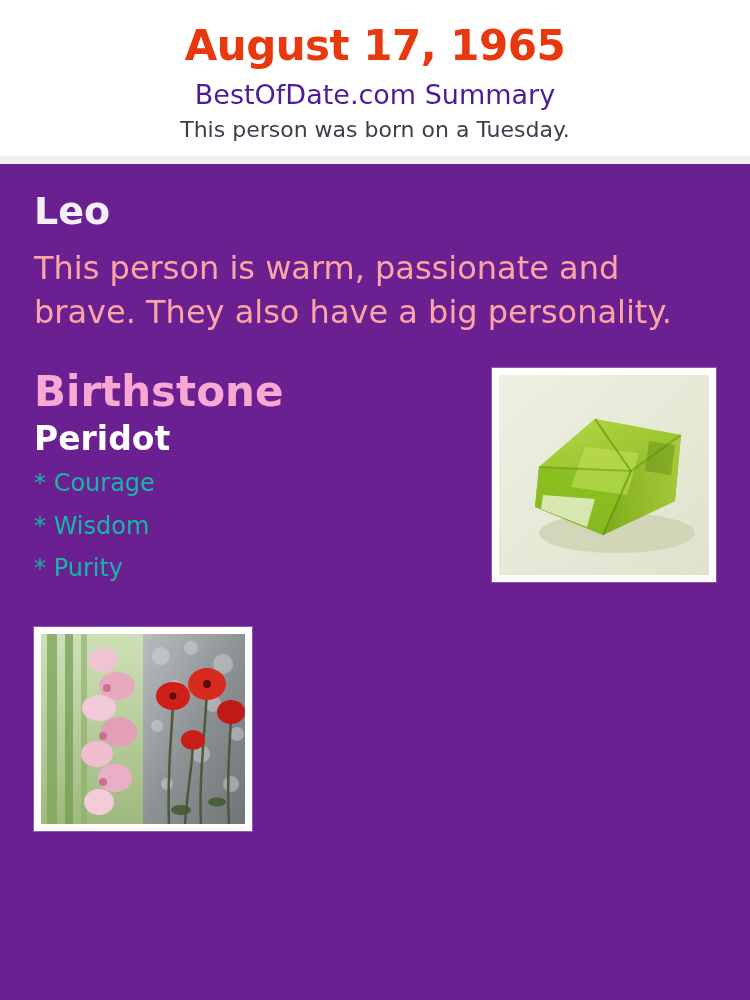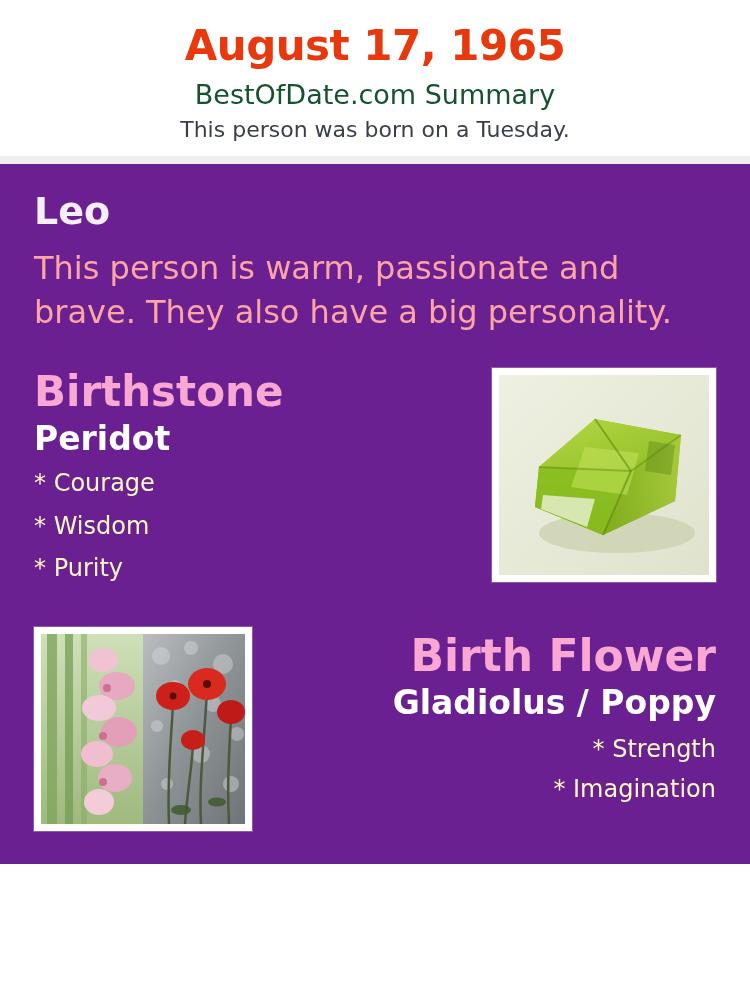--- a/index.html
+++ b/index.html
@@ -8,42 +8,42 @@
   }
   body {
     width: 750px;
     height: 1000px;
     overflow: hidden;
     background: #ffffff;
     font-family: "DejaVu Sans", sans-serif;
   }
   .page {
     width: 750px;
-    height: 864px;
+    height: 1000px;
     position: relative;
     display: flex;
     flex-direction: column;
   }
   
   .header {
     background: #ffffff;
     padding: 24px 20px 14px 20px;
     text-align: center;
     box-sizing: border-box;
   }
   .header-date {
     color: #e8380d;
     font-size: 42px;
     font-weight: bold;
     line-height: 1.05;
     letter-spacing: -0.5px;
     margin: 0 0 12px 0;
   }
   .header-site {
-    color: #14532d;
+    color: #4c1d95;
     font-size: 27px;
     font-weight: normal;
     line-height: 1.1;
     margin: 0 0 8px 0;
   }
   .header-note {
     color: #3a3f4b;
     font-size: 22px;
     line-height: 1.1;
     margin: 0;
@@ -98,21 +98,21 @@
     font-size: 33px;
     line-height: 1.15;
     margin: 0 0 12px 0;
     color: #ffffff;
     font-weight: bold;
   }
   .trait {
     font-size: 24px;
     line-height: 1.1;
     margin: 0 0 16px 0;
-    color: #fef9c3;
+    color: #14b8a6;
   }
   .photo-frame {
     background: #ffffff;
     padding: 7px;
     box-sizing: border-box;
     box-shadow: 0 0 0 1px rgba(255,255,255,0.25);
   }
   .stone-photo {
     width: 210px;
     height: 200px;
@@ -265,22 +265,16 @@
             <ellipse cx="152" cy="106" rx="12" ry="10" fill="#c71e1a"></ellipse>
             <circle cx="166" cy="50" r="4" fill="#5a0c08"></circle>
             <circle cx="132" cy="62" r="3.5" fill="#5a0c08"></circle>
           </g>
           <g fill="#3f5a2e" opacity="0.85">
             <ellipse cx="140" cy="176" rx="10" ry="5"></ellipse>
             <ellipse cx="176" cy="168" rx="9" ry="4.5"></ellipse>
           </g>
         </svg>
       </div>
-      <div class="flower-text">
-        <div class="section-title">Birth Flower</div>
-        <div class="section-sub">Gladiolus / Poppy</div>
-        <div class="trait">* Strength</div>
-        <div class="trait">* Imagination</div>
-      </div>
     </div>
 
   </div>
 </div>
 
 </body></html>

